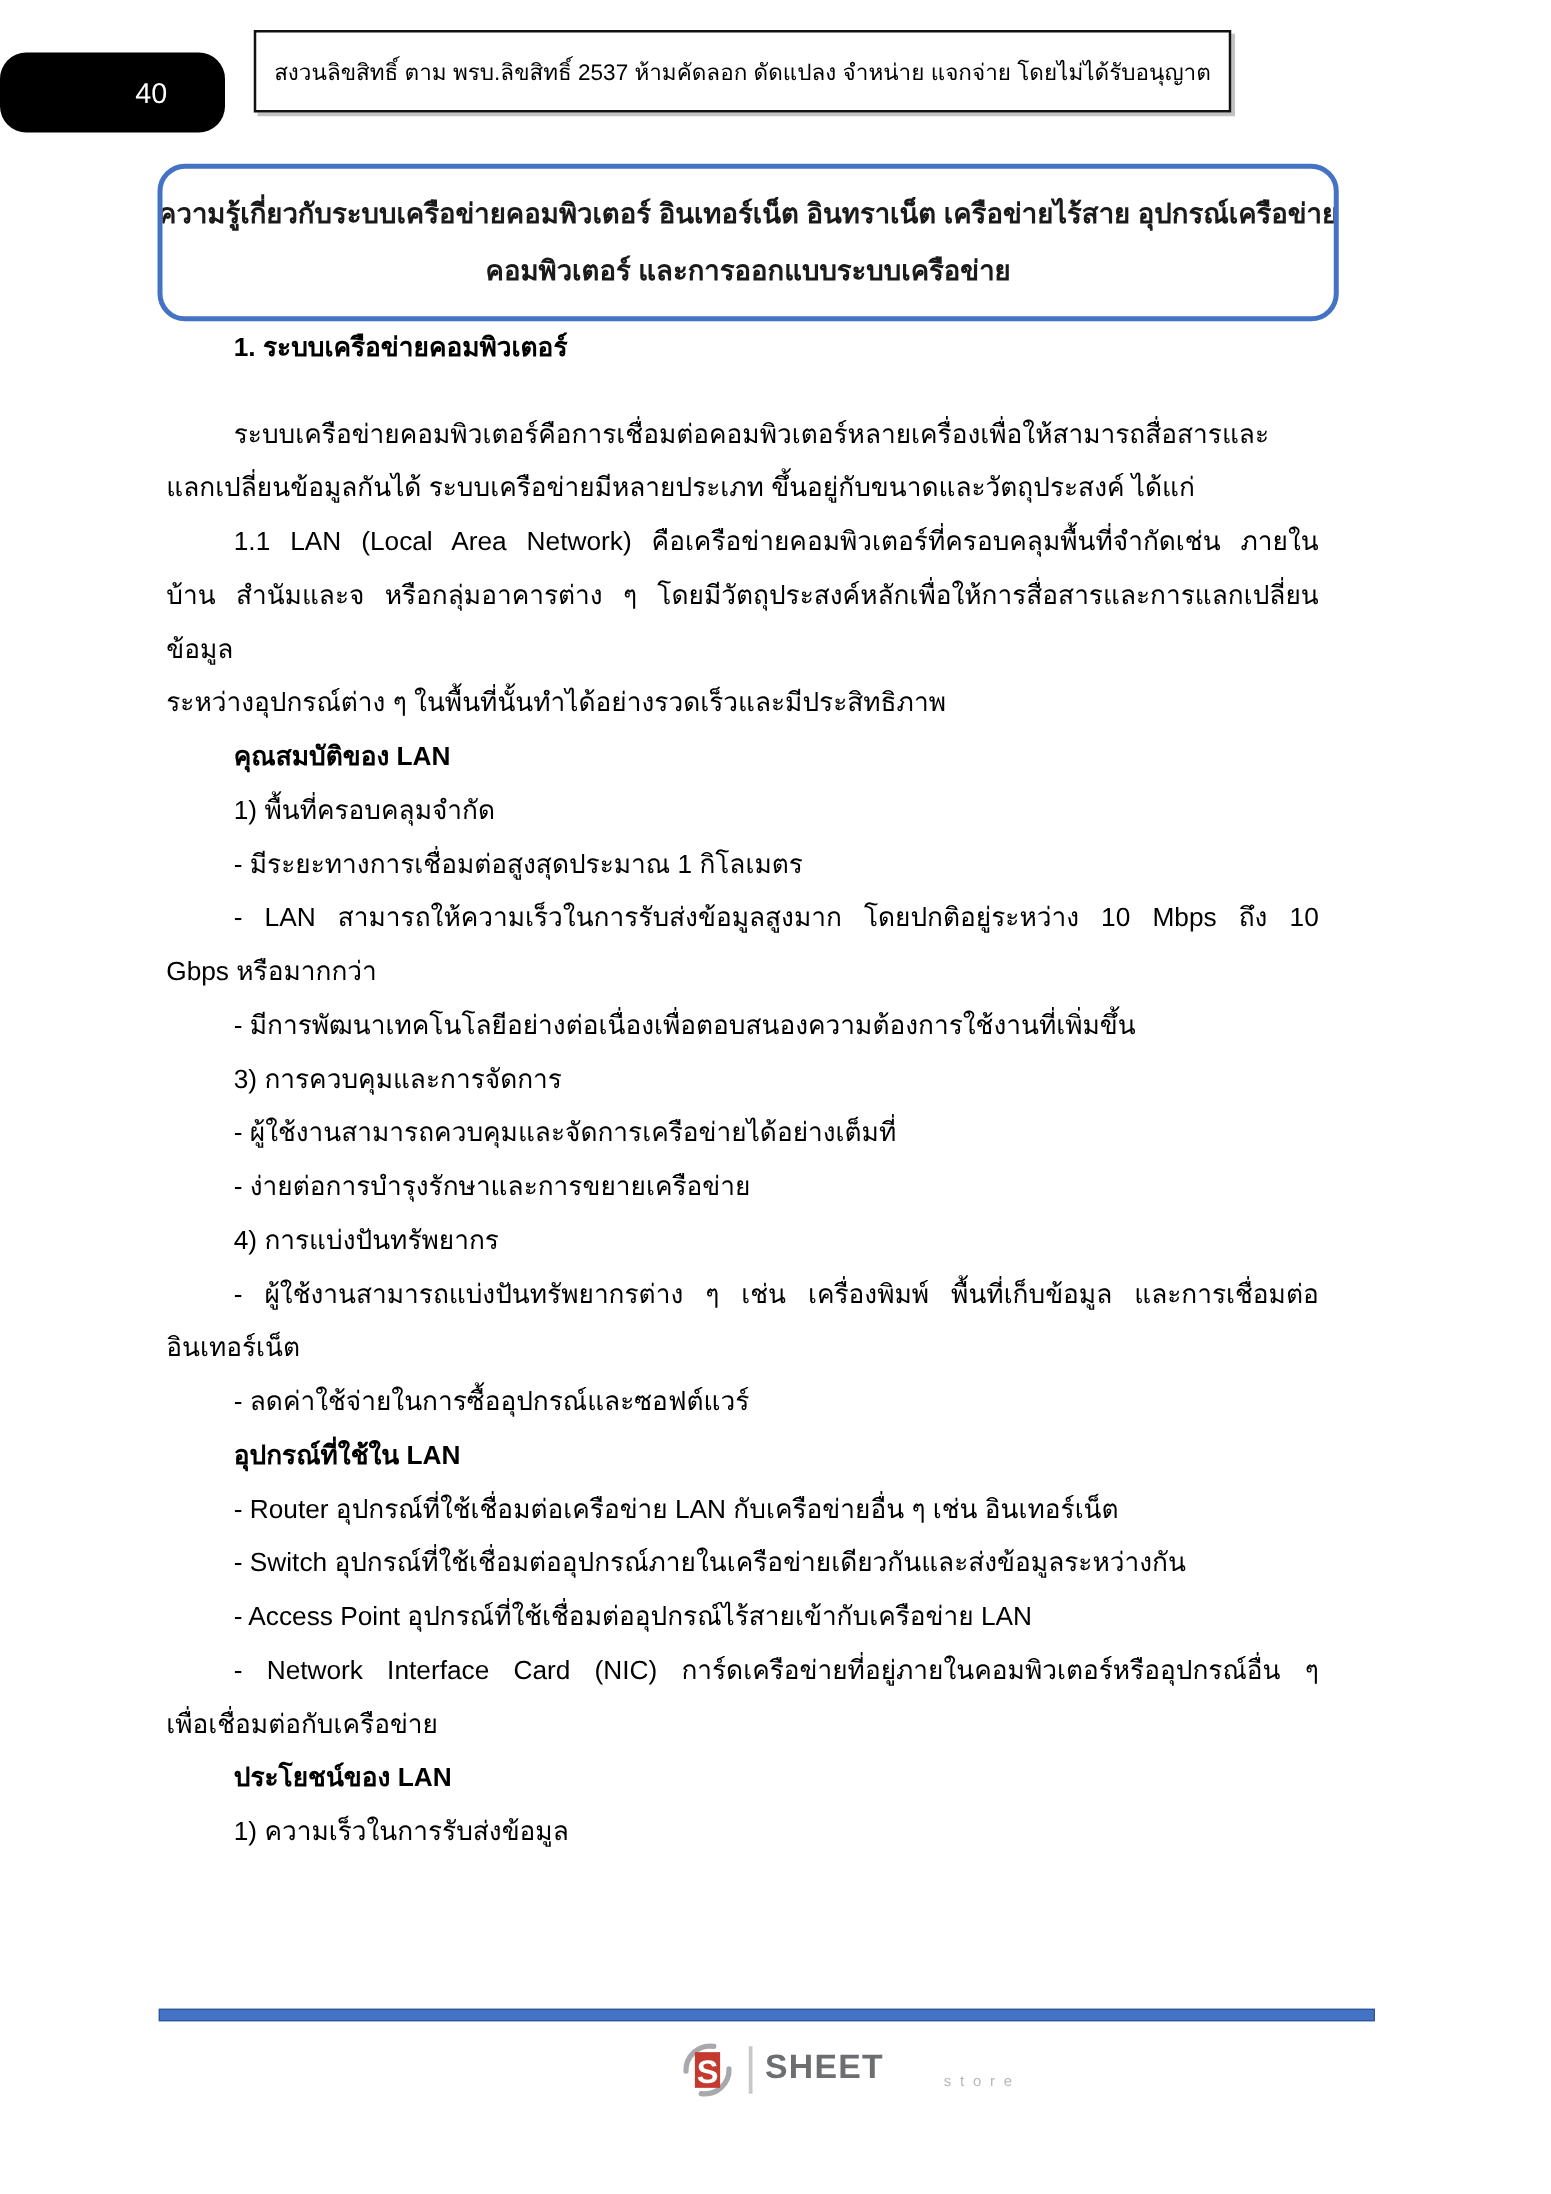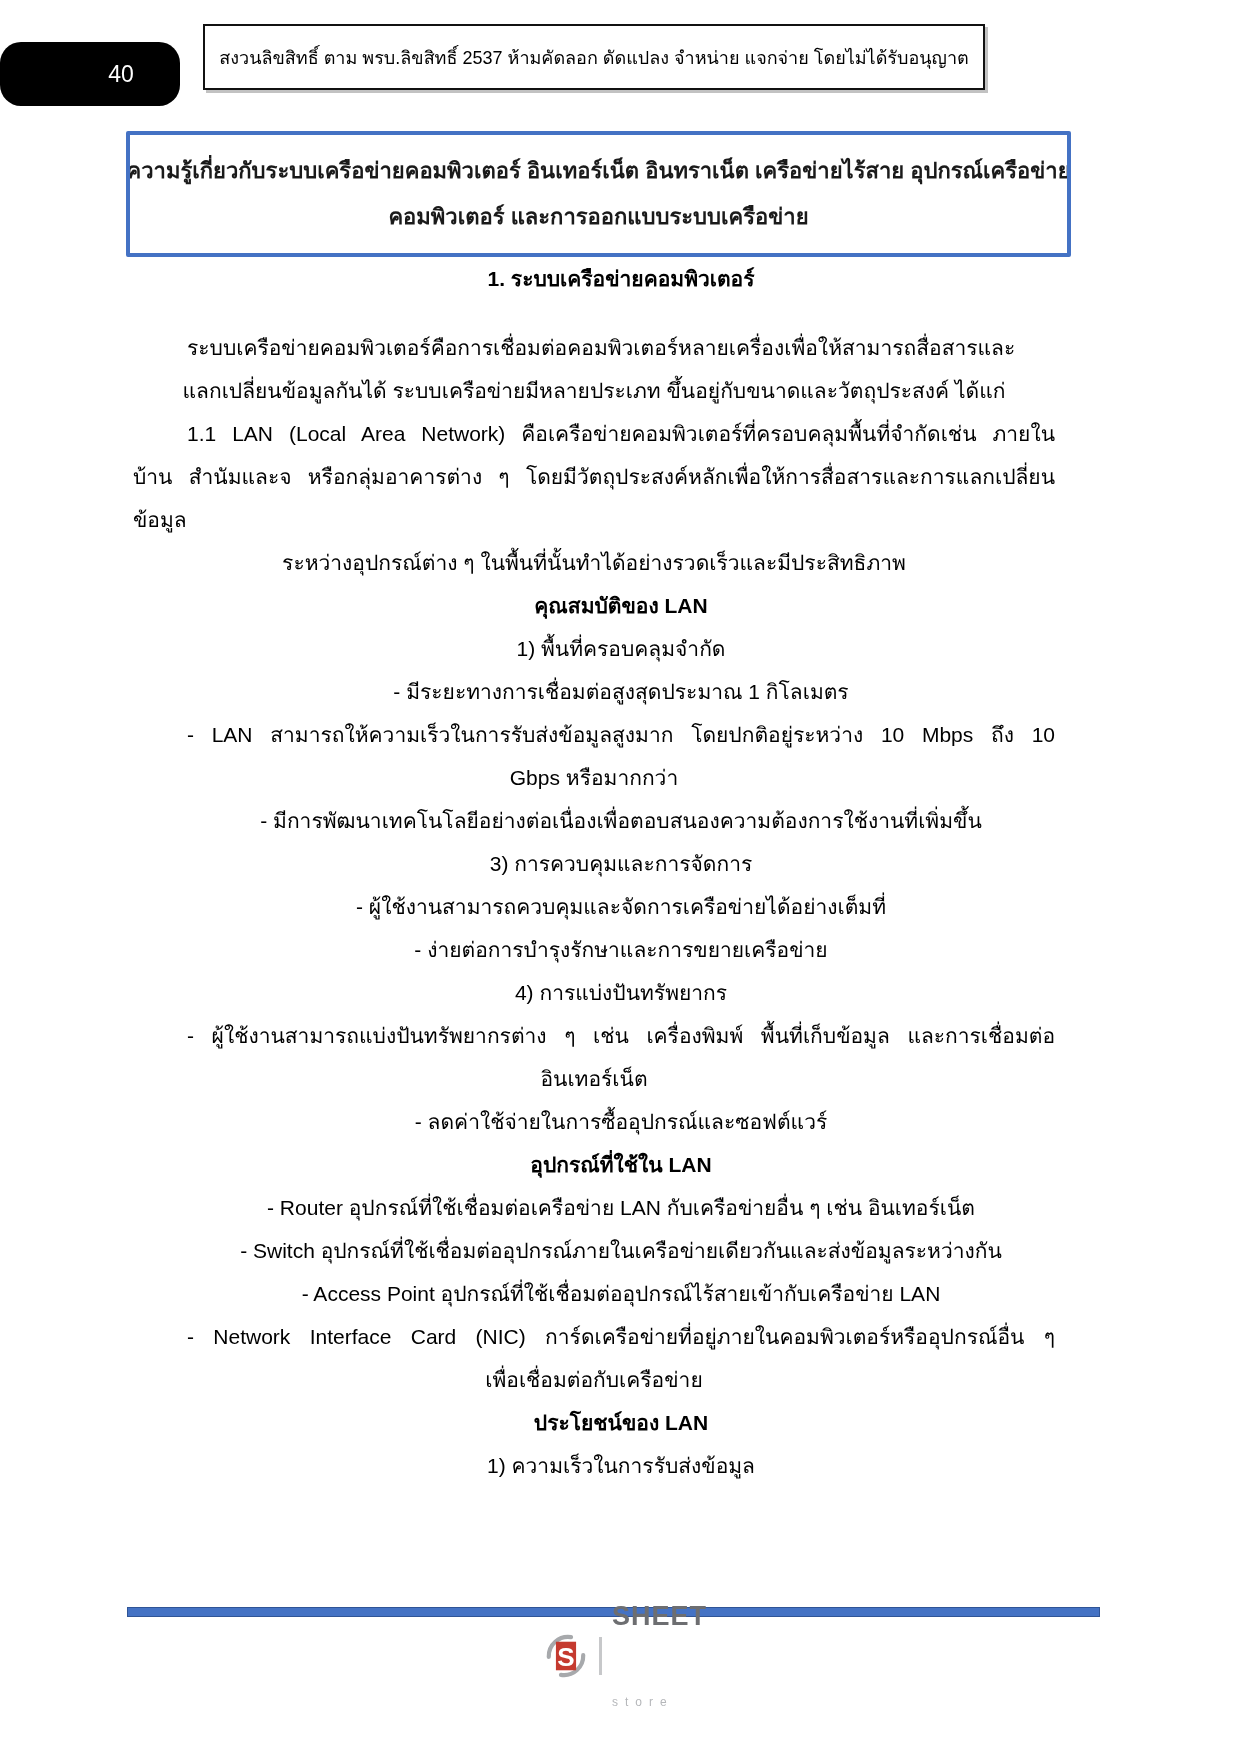--- a/index.html
+++ b/index.html
@@ -21,40 +21,40 @@
     color:#fff;font-size:23px;display:flex;align-items:center;justify-content:center;padding-left:62px;border-radius:21px;}
 
   
   .copyright-box{position:absolute;left:203px;top:24px;width:782px;height:66px;
     border:2px solid #111;box-shadow:3px 3px 0 rgba(120,120,120,.45);
     display:flex;align-items:center;justify-content:center;background:#fff;}
   .copyright-box span{font-size:18px;color:#000;white-space:nowrap;}
 
   
   .title-box{position:absolute;left:126px;top:131px;width:945px;height:126px;
-    border:4px solid var(--accent-blue);border-radius:2px;background:#fff;
+    border:4px solid var(--accent-blue);border-radius:22px;background:#fff;
     display:flex;flex-direction:column;align-items:center;justify-content:center;
     padding:6px 14px;overflow:hidden;}
   .title-box .tline{font-weight:bold;font-size:22px;line-height:46px;text-align:center;white-space:nowrap;}
 
   
   .body-text{position:absolute;left:133px;top:257px;width:922px;}
-  .line{font-size:21px;line-height:43px;min-height:43px;white-space:pre-wrap;color:#000;text-align:center;}
+  .line{font-size:21px;line-height:43px;min-height:43px;white-space:pre-wrap;color:#000;}
   .line.indent{padding-left:54px;}
   .line.bold{font-weight:bold;}
   .line.fill{text-align:justify;text-align-last:justify;}
   .line.gap-after{margin-bottom:26px;}
 
   
   .footer-rule{position:absolute;left:127px;top:1607px;width:973px;height:10px;
     background:var(--accent-blue);border:1px solid var(--accent-blue-dark);}
   .footer-logo{position:absolute;left:545px;top:1632px;height:48px;display:flex;align-items:center;}
   .logo-icon{width:42px;height:48px;display:block;}
   .logo-divider{width:3px;height:38px;background:#C7C8CA;margin:0 10px 0 12px;}
-  .brand-col{display:flex;flex-direction:column;justify-content:space-between;gap:48px;}
+  .brand-col{display:flex;flex-direction:row;justify-content:space-between;gap:48px;}
   .brand-name{font-size:27px;font-weight:bold;color:var(--brand-gray);letter-spacing:1px;line-height:26px;}
   .brand-sub{font-size:12px;color:var(--brand-sub-gray);letter-spacing:7px;line-height:14px;margin-top:18px;}
 </style>
 </head>
 <body>
 
 <div class="page">
 
   <div class="page-num-box">
     <span>40</span>

